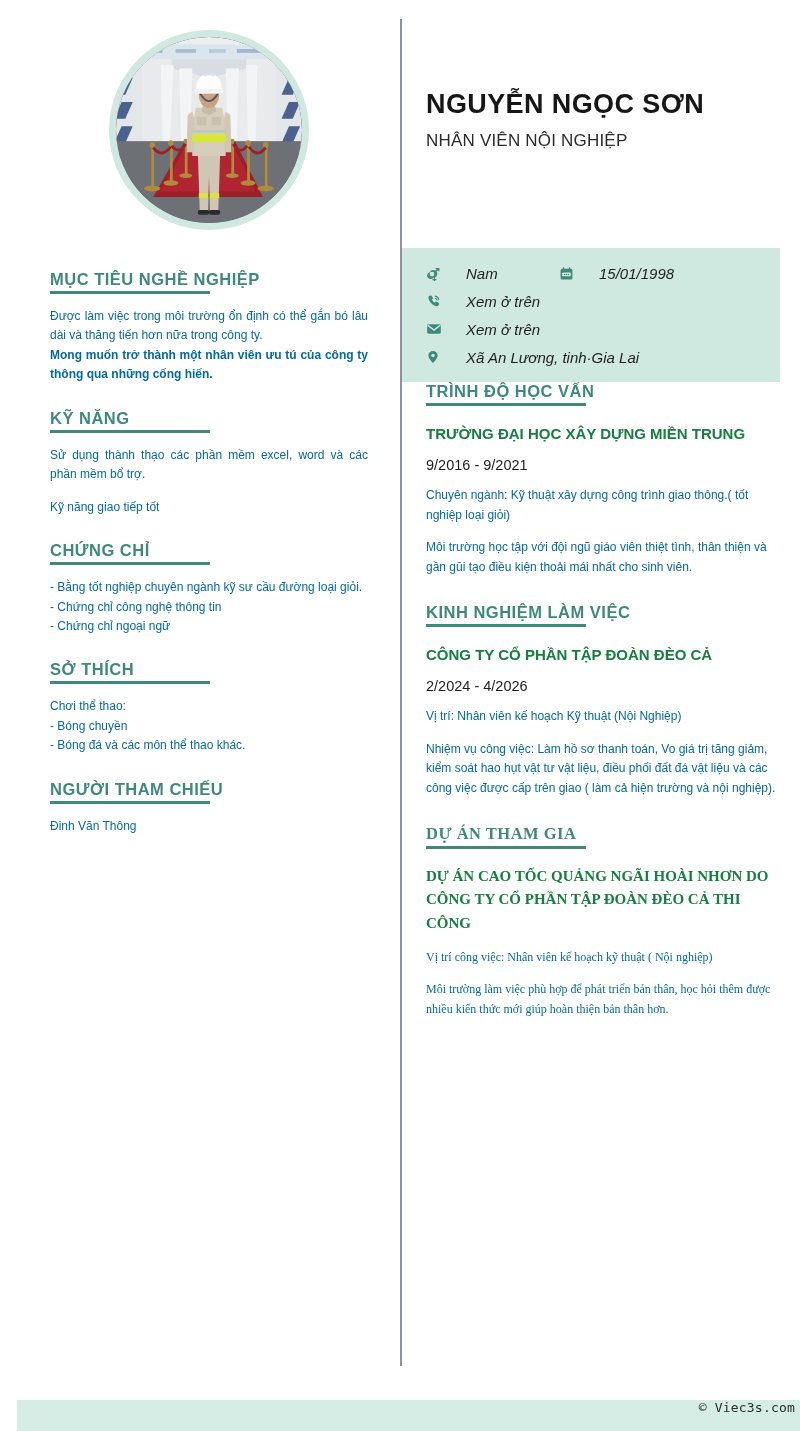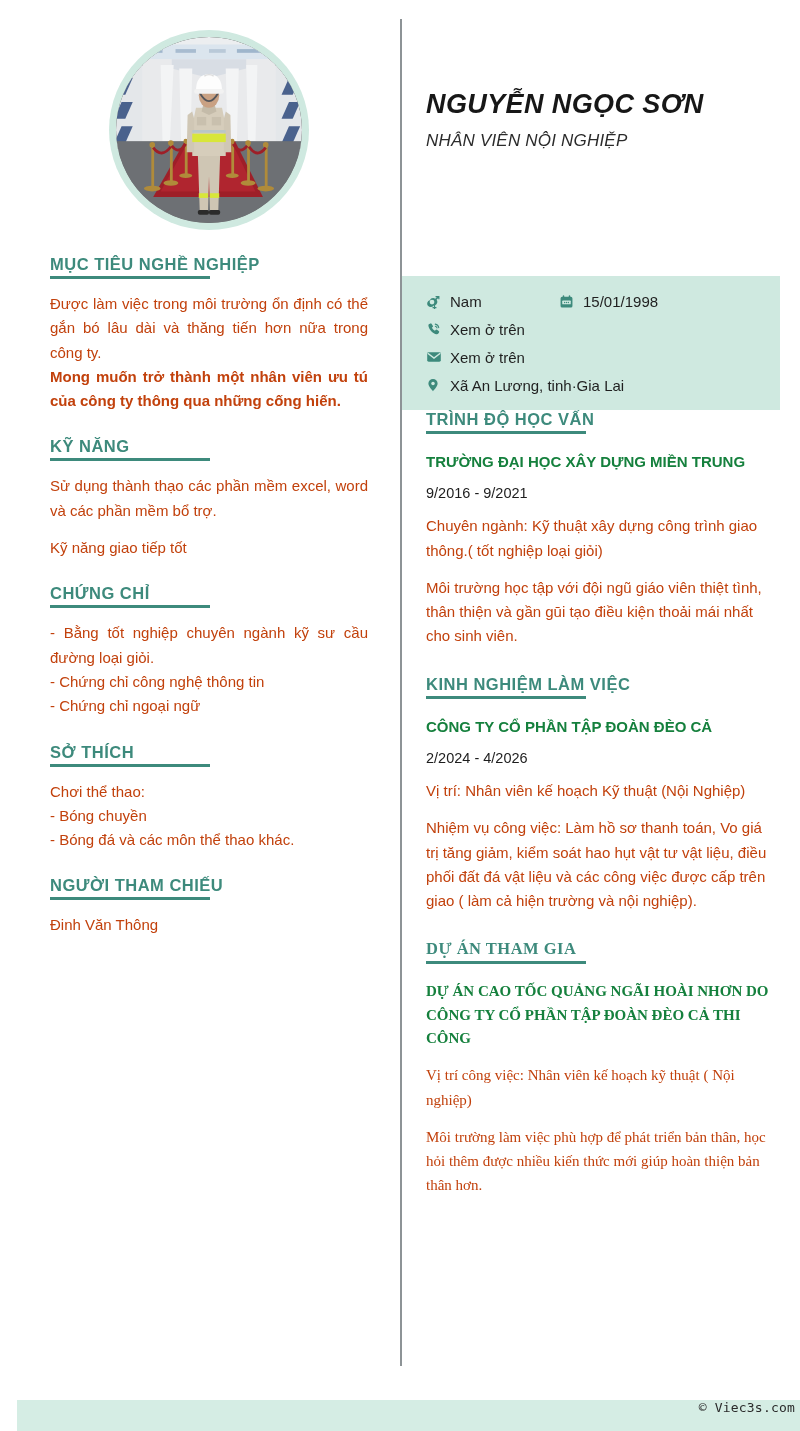--- a/index.html
+++ b/index.html
@@ -68,22 +68,21 @@
     border-radius: 50%;
     overflow: hidden;
     position: relative;
     background: #6e6f70;
   }
   .photo svg { display: block; width: 100%; height: 100%; }
 
   
   .header {
     padding: 88px 0 0 24px;
-    height: 276px;
-    font-style: italic;
+    height: 248px;
   }
   .name {
     font-size: 27px;
     font-weight: bold;
     letter-spacing: 0.4px;
     color: #171717;
     line-height: 1.2;
   }
   .job-title {
     font-size: 17px;
@@ -114,21 +113,21 @@
   .ci-icon {
     width: 24px;
     min-width: 24px;
     height: 18px;
     display: flex;
     align-items: center;
     color: #3d8a7c;
     fill: #3d8a7c;
   }
   .ci-icon svg { display:block; }
-  .ci-text { margin-left: 0; white-space: nowrap; }
+  .ci-text { margin-left: 16px; white-space: nowrap; font-style: italic; }
 
   
   .sec { margin-top: 0; }
   .sec-head {
     font-size: 16.5px;
     font-weight: bold;
     color: #3d8a7c;
     letter-spacing: 0.5px;
     text-transform: uppercase;
     padding-bottom: 5px;
@@ -139,23 +138,23 @@
     position: absolute;
     left: 0;
     bottom: 0;
     width: 160px;
     height: 3px;
     background: #3d8a7c;
   }
 
   
   p.body {
-    font-size: 15px;
+    font-size: 12px;
     line-height: 1.62;
-    color: #c2410c;
+    color: #0369a1;
     margin-top: 13px;
   }
   p.body.just { text-align: justify; }
   .entry-title {
     font-size: 15px;
     font-weight: bold;
     color: #15803d;
     line-height: 1.55;
     margin-top: 16px;
     text-transform: uppercase;
@@ -300,21 +299,21 @@
 
               <path d="M86 58 Q86 40 100 40 Q114 40 114 58 Z" fill="#fdfdfd"></path>
               <rect x="84" y="56" width="32" height="5" rx="2.5" fill="#f2f2f2"></rect>
               <path d="M95 42 Q100 39 105 42" stroke="#dcdcdc" stroke-width="1.5" fill="none"></path>
             </g>
           </g>
         </svg>
       </div>
     </div>
 
-    <div class="sec left-sec" style="margin-top:25px;">
+    <div class="sec left-sec" style="margin-top:40px;">
       <div class="sec-head">MỤC TIÊU NGHỀ NGHIỆP</div>
       <p class="body just">Được làm việc trong môi trường ổn định có thể gắn bó lâu dài và thăng tiến hơn nữa trong công ty.</p>
       <p class="body just" style="margin-top:0;font-weight:bold;">Mong muốn trở thành một nhân viên ưu tú của công ty thông qua những cống hiến.</p>
     </div>
 
     <div class="sec left-sec">
       <div class="sec-head">KỸ NĂNG</div>
       <p class="body just">Sử dụng thành thạo các phần mềm excel, word và các phần mềm bổ trợ.</p>
       <p class="body">Kỹ năng giao tiếp tốt</p>
     </div>

